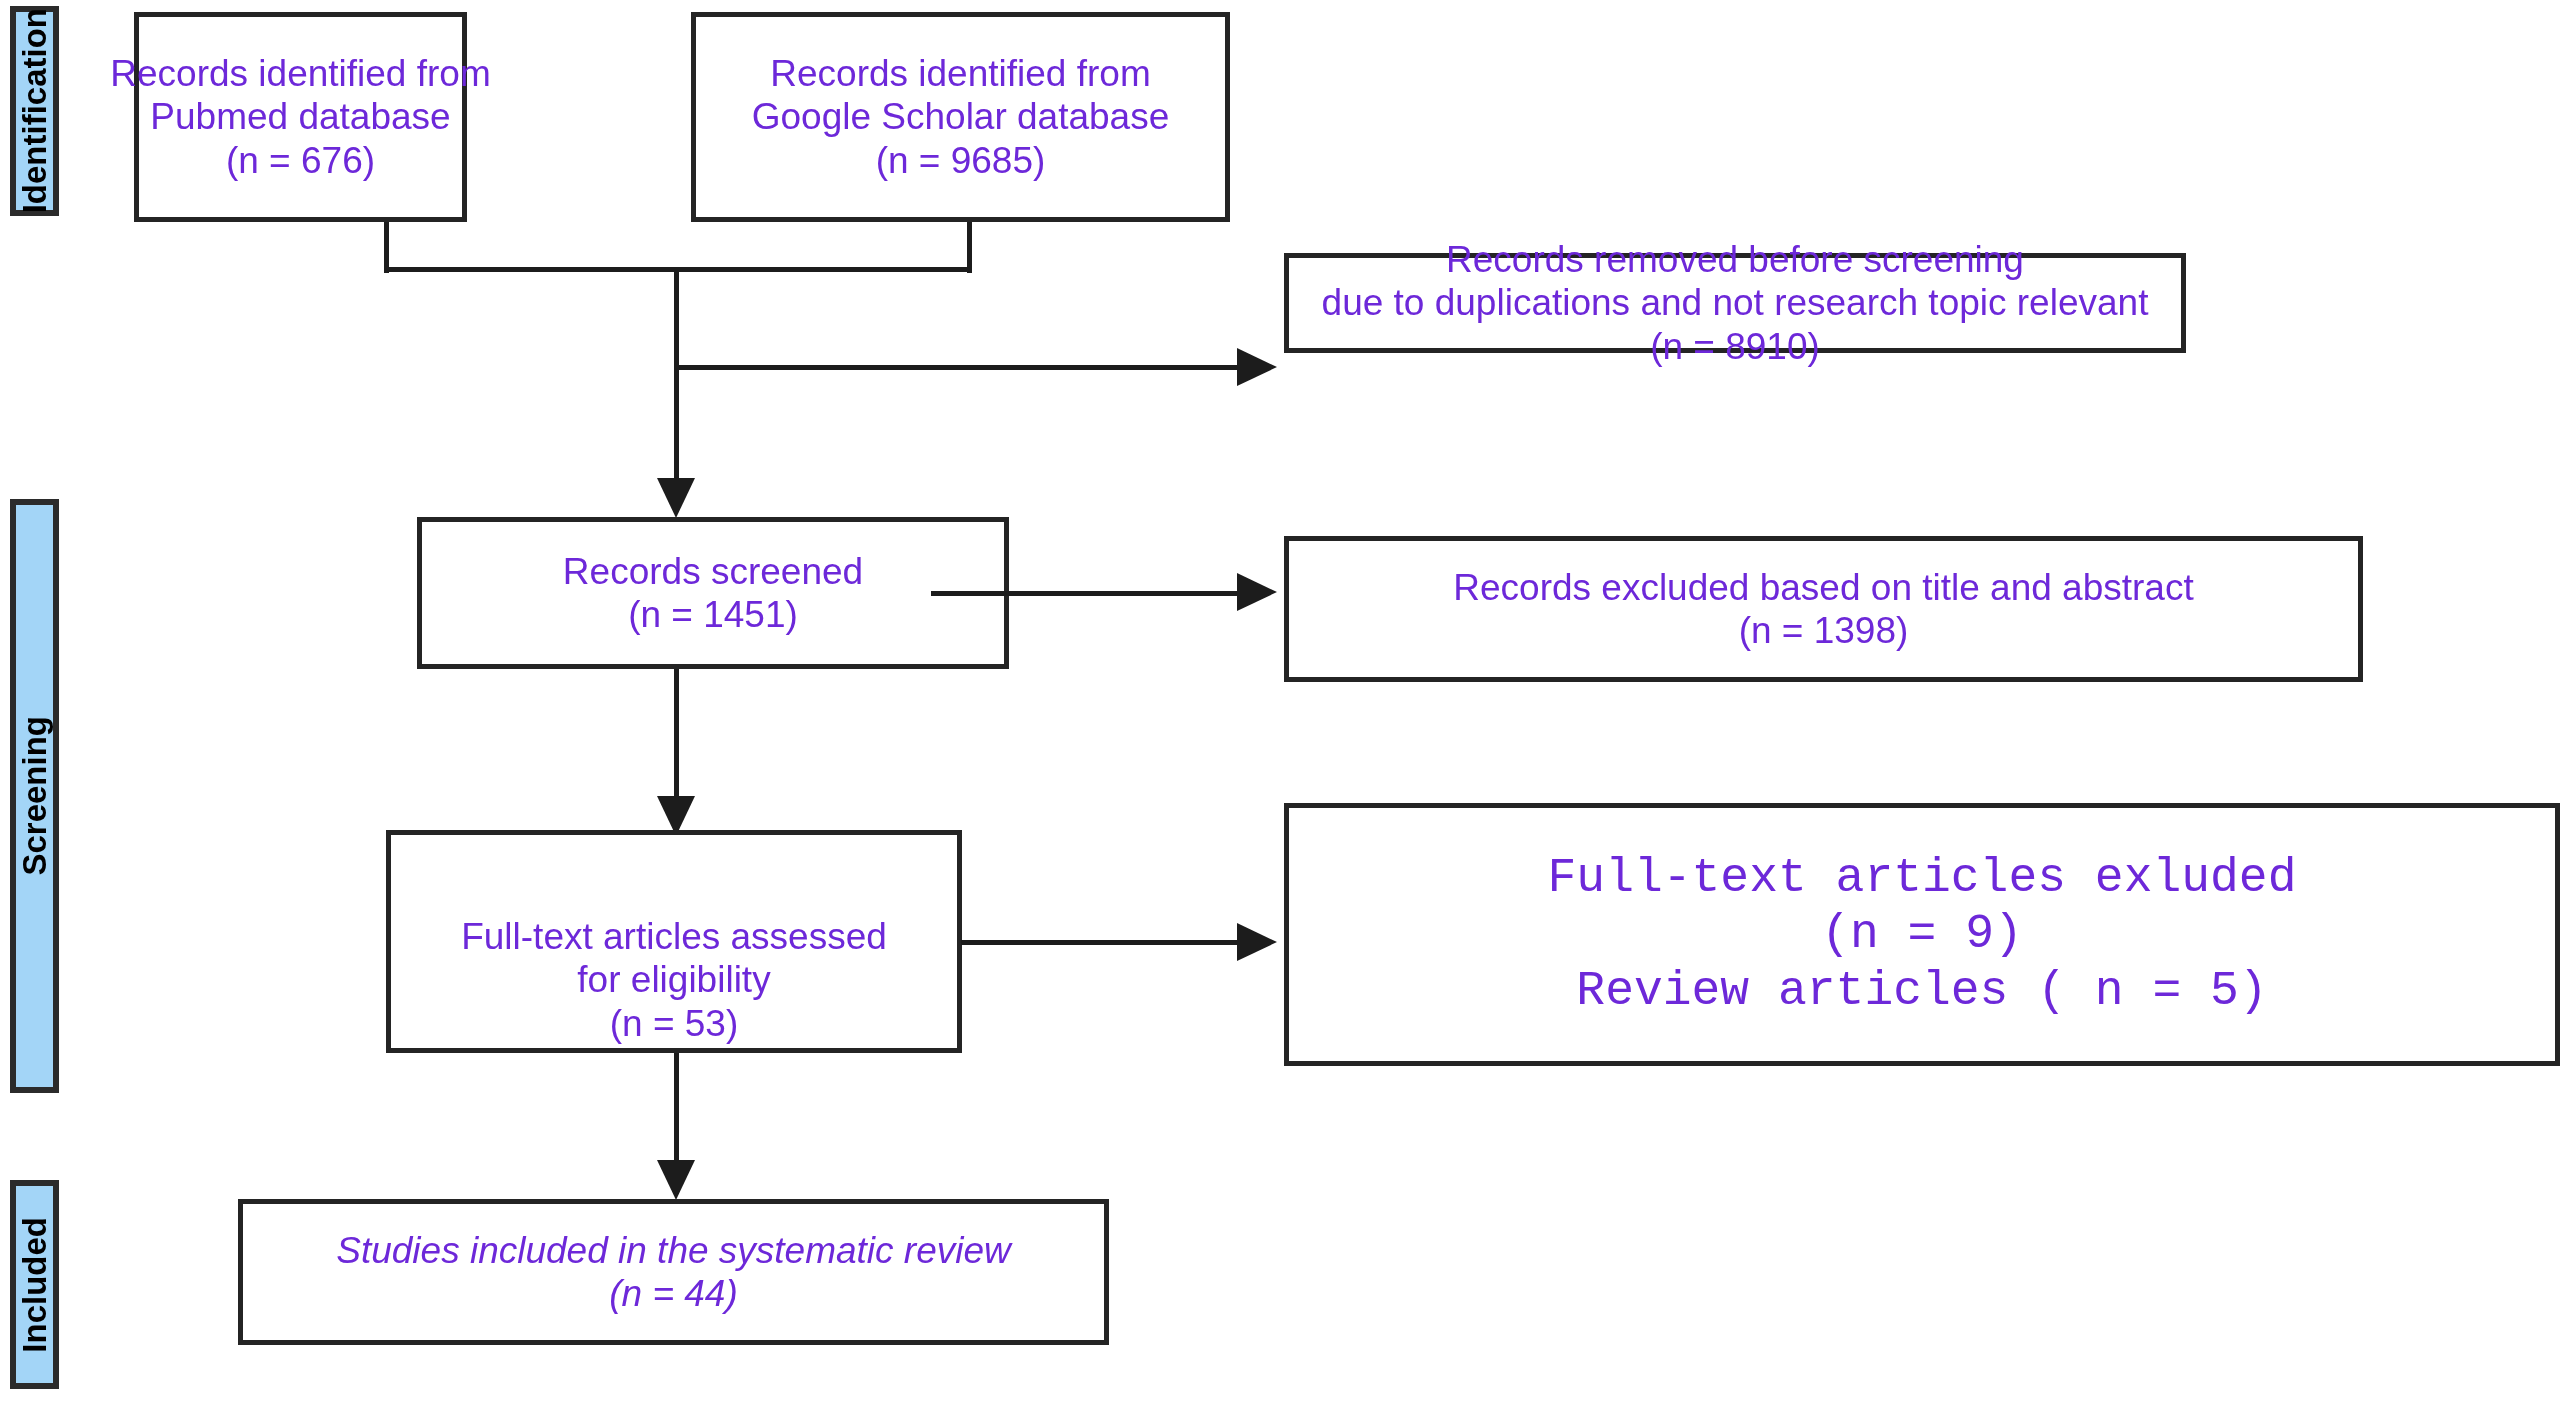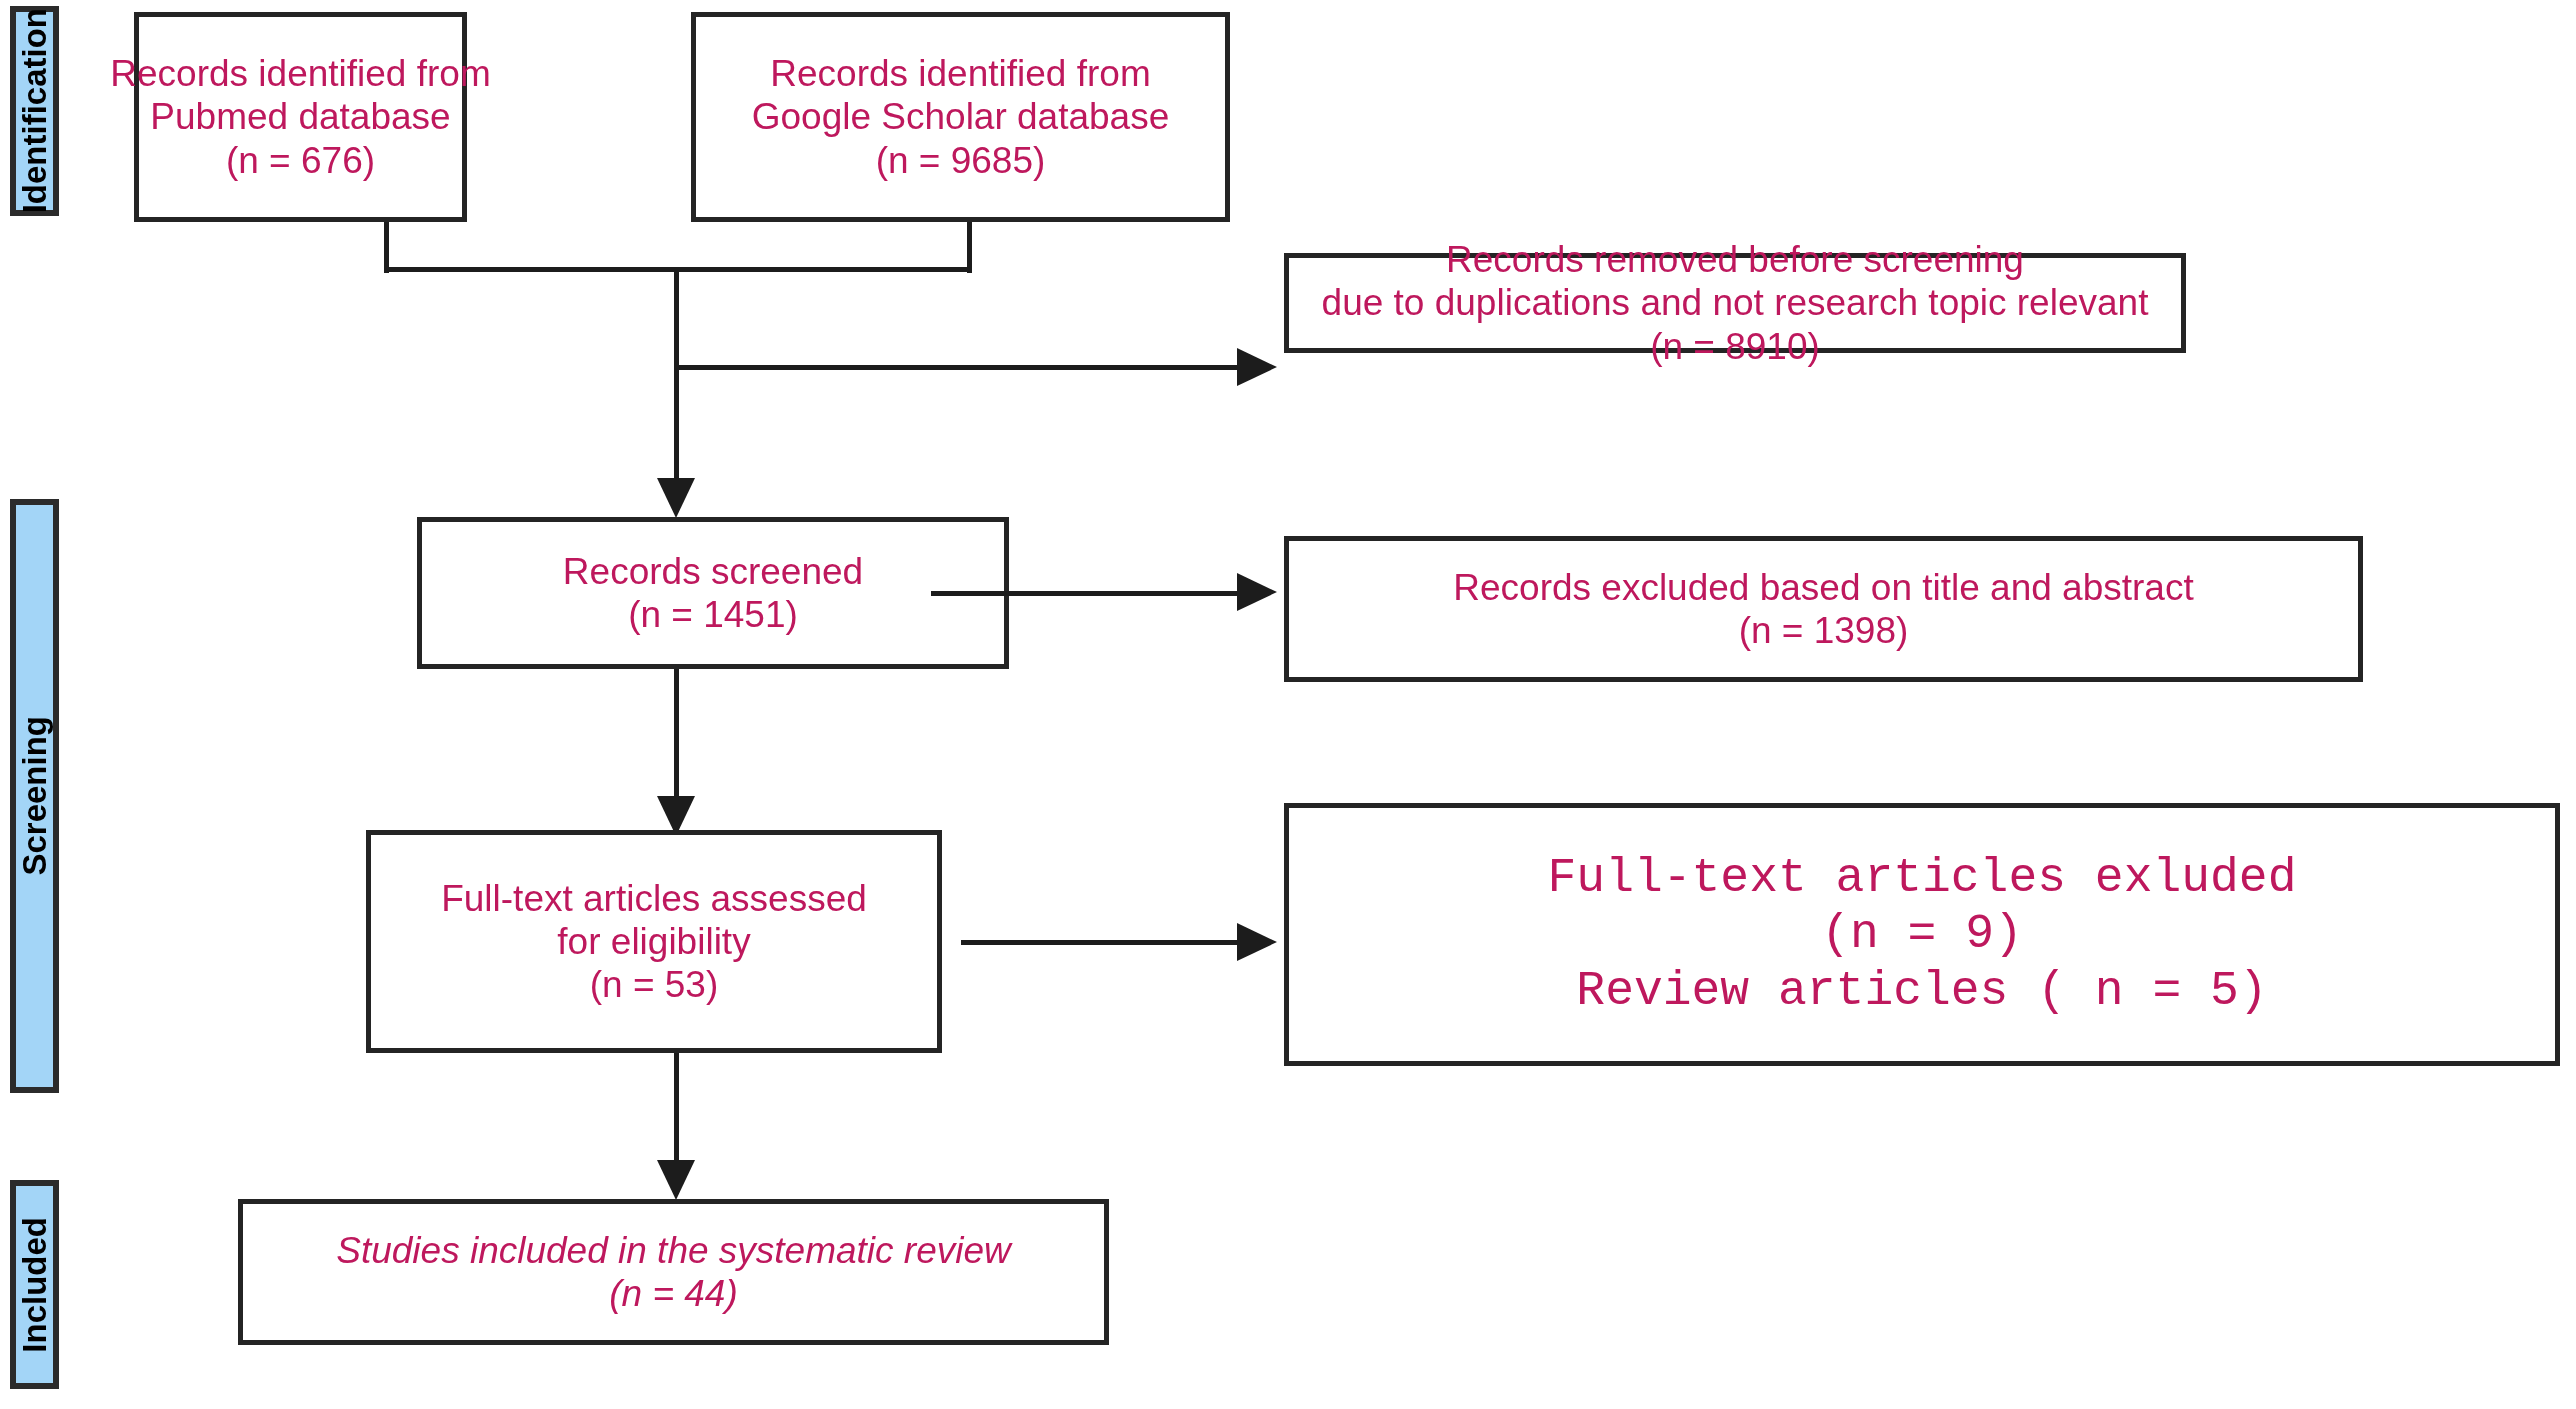--- a/index.html
+++ b/index.html
@@ -52,21 +52,21 @@
     align-items: center;
     justify-content: center;
     text-align: center;
     padding: 3px 10.4px;
   }
   .flow-box .line {
     display: block;
     font-size: 37px;
     line-height: 1.17;
     white-space: nowrap;
-    color: #be185d;
+    color: #6d28d9;
   }
   .flow-box.compact .line { font-size: 48px; font-family: Liberation Mono, monospace; }
 
   
   .conn {
     position: absolute;
     background: #1c1c1c;
   }
   .conn-v { width: 5.2px; }
   .conn-h { height: 5.2px; }
@@ -143,21 +143,21 @@
   <div class="arrowhead arrow-right" style="left:1237px; top:573px;"></div>
 
   <div class="flow-box" style="left:1284px; top:536px; width:1079px; height:146px;">
     <span class="line">Records excluded based on title and abstract</span>
     <span class="line">(n = 1398)</span>
   </div>
 
   <div class="conn conn-v" style="left:674px; top:669px; height:147px;"></div>
   <div class="arrowhead arrow-down" style="left:657px; top:796px;"></div>
 
-  <div class="flow-box" style="left:366px; top:830px; width:576px; height:223px;">
+  <div class="flow-box" style="left:386px; top:830px; width:576px; height:223px;justify-content:flex-end;">
     <span class="line">Full-text articles assessed</span>
     <span class="line">for eligibility</span>
     <span class="line">(n = 53)</span>
   </div>
 
   <div class="conn conn-h" style="left:961px; top:940px; width:282px;"></div>
   <div class="arrowhead arrow-right" style="left:1237px; top:923px;"></div>
 
   <div class="flow-box compact" style="left:1284px; top:803px; width:1276px; height:263px;">
     <span class="line">Full-text articles exluded</span>

